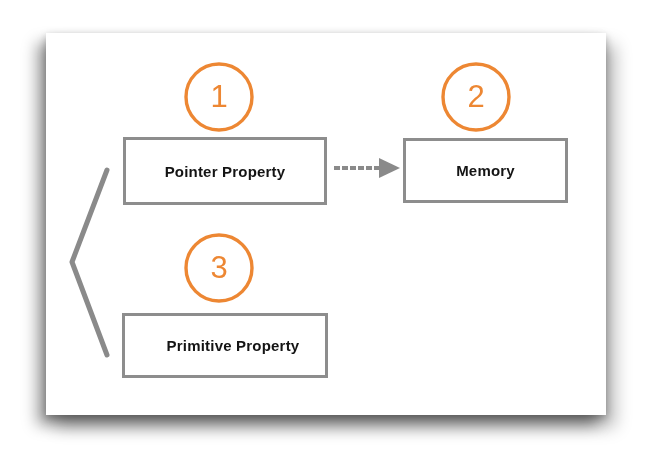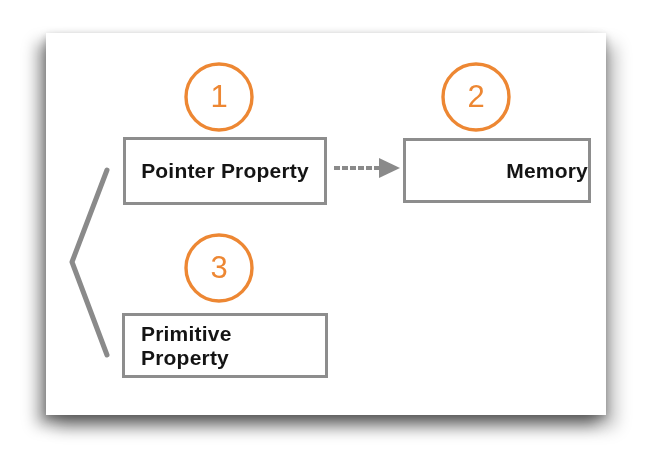--- a/index.html
+++ b/index.html
@@ -38,26 +38,26 @@
   }
   .box {
     position: absolute;
     box-sizing: border-box;
     background: #ffffff;
     border: 3px solid #8d8d8d;
     display: flex;
     align-items: center;
     justify-content: center;
     font-weight: bold;
-    font-size: 21px;
+    font-size: 15px;
     color: #141414;
     letter-spacing: 0.2px;
   }
   .box-pointer   { left: 77px;  top: 104px; width: 204px; height: 68px; }
-  .box-memory    { left: 357px; top: 105px; width: 188px; height: 65px; justify-content: flex-end; }
+  .box-memory    { left: 357px; top: 105px; width: 165px; height: 65px; }
   .box-primitive { left: 76px;  top: 280px; width: 206px; height: 65px; padding-left: 16px; }
   .step-number {
     position: absolute;
     width: 70px;
     text-align: center;
     font-size: 31px;
     font-weight: 400;
     color: #ed8733;
     line-height: 70px;
     pointer-events: none;

